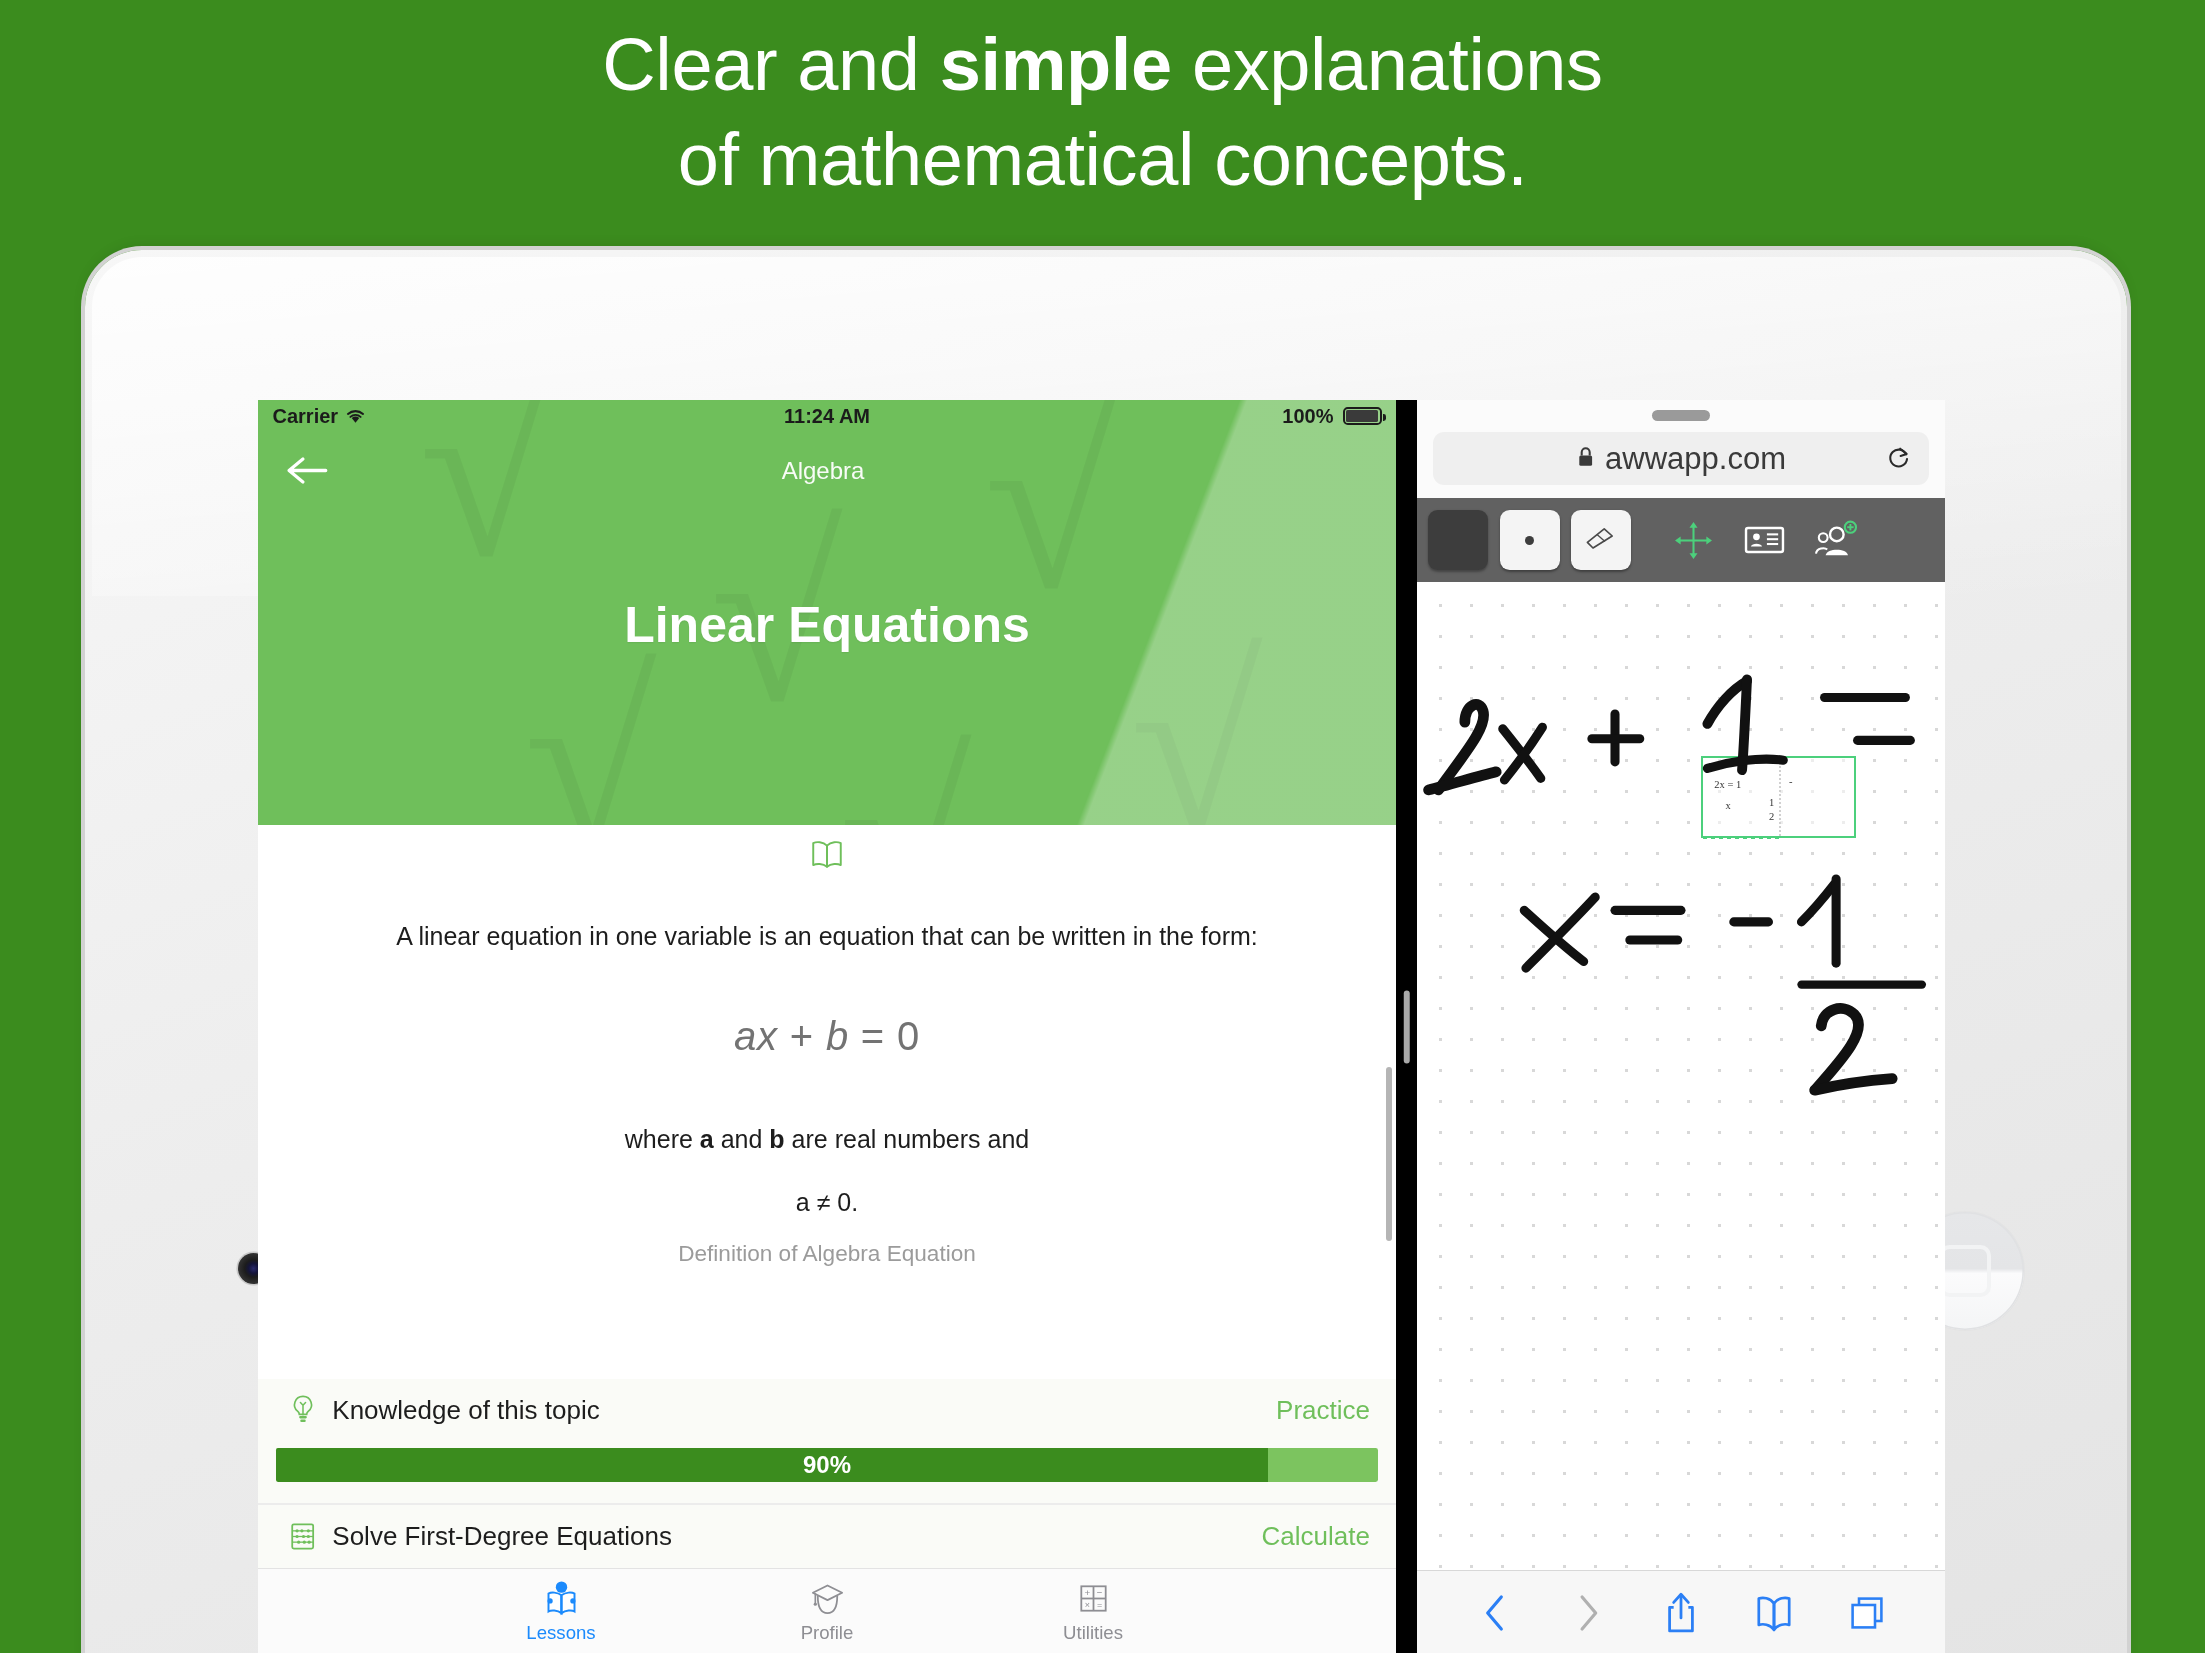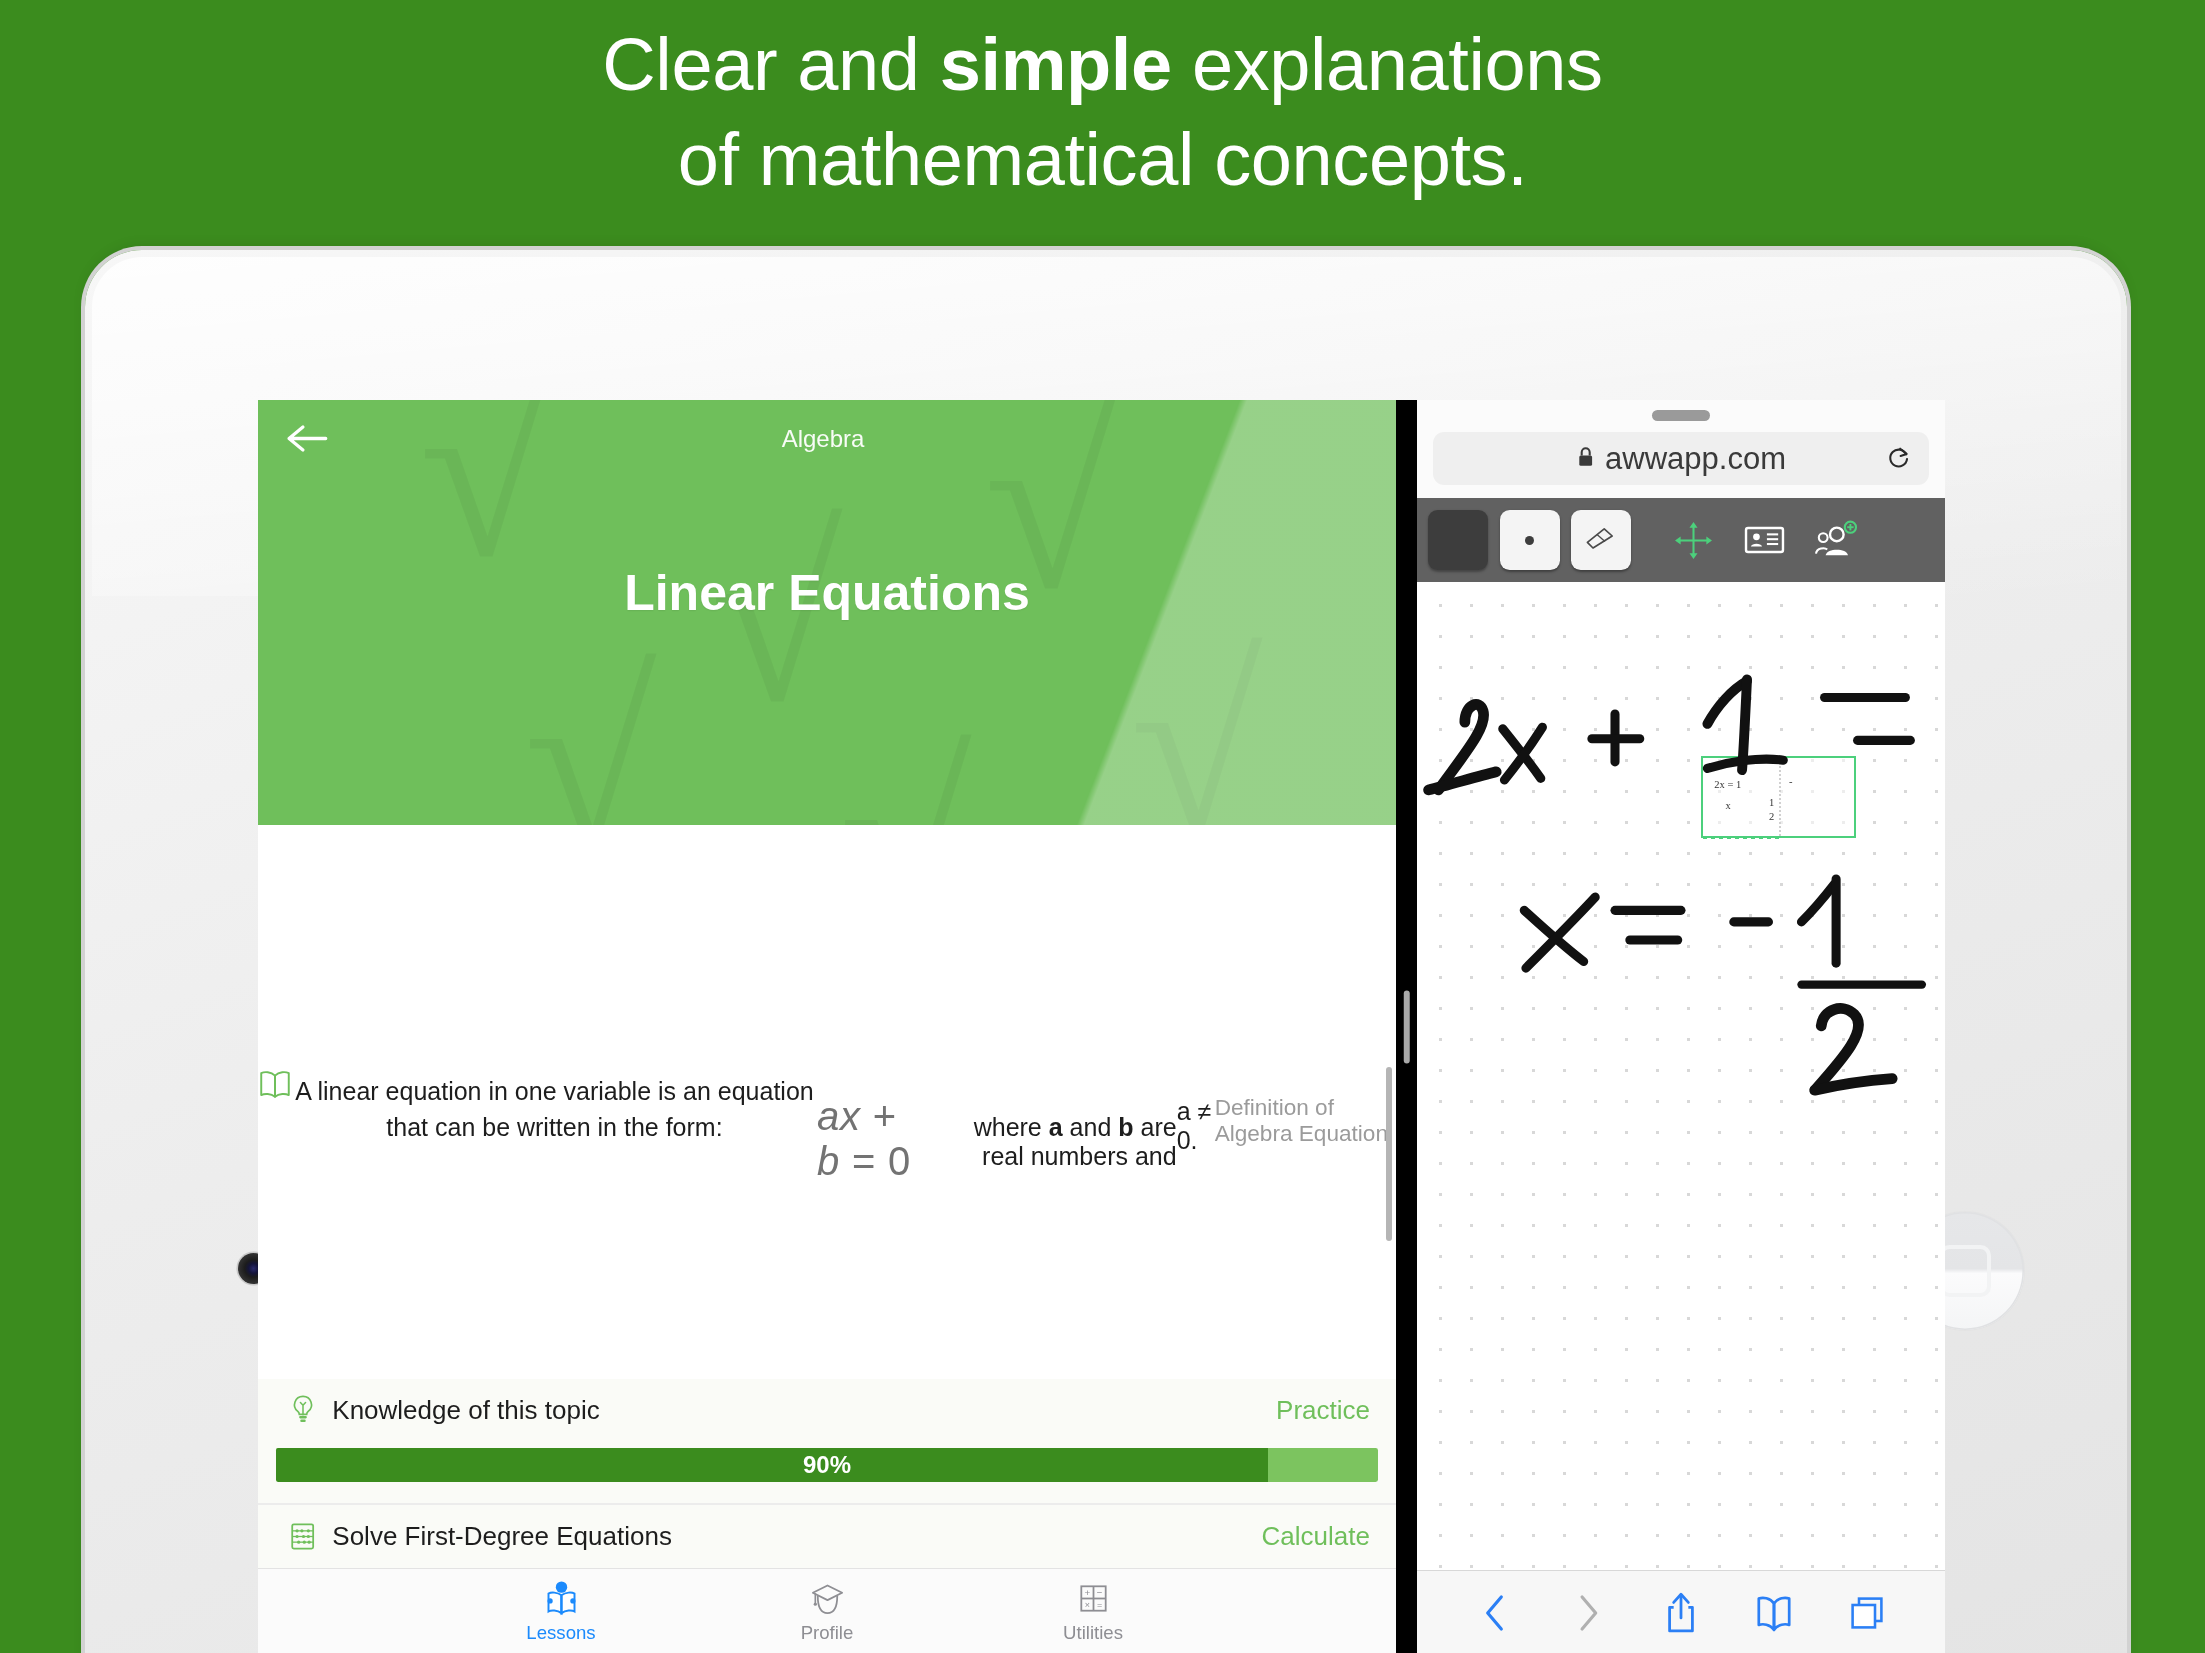--- a/index.html
+++ b/index.html
@@ -133,21 +133,21 @@
     position: relative; z-index: 3;
     text-align: center; color: #ffffff;
     font-size: 50px; font-weight: 700;
     margin-top: 87px;
     text-shadow: 0 0.8px 1.6px rgba(0,0,0,.07);
   }
 
   .app-body {
     flex: 1 1 auto; background: #ffffff;
     position: relative;
-    display: flex; flex-direction: row; align-items: center;
+    display: flex; flex-direction: column; align-items: center;
     padding-top: 14px;
     overflow: hidden;
   }
   .book-icon { margin-bottom: 45px; }
   .def-text {
     font-size: 25px; color: #1d1d1d; text-align: center;
     max-width: 1017px; line-height: 1.45;
   }
   .formula {
     font-family: Liberation Sans, sans-serif;
@@ -302,20 +302,37 @@
       <div class="watermarks">
         <div class="wm" style="left:161px; top:-48px;">√</div>
         <div class="wm" style="left:452px; top:97px;">√</div>
         <div class="wm" style="left:726px; top:-16px;">√</div>
         <div class="wm" style="left:266px; top:242px;">√</div>
         <div class="wm" style="left:872px; top:226px;">√</div>
         <div class="wm" style="left:581px; top:323px;">√</div>
       </div>
       <div class="glare"></div>
 
+      <div class="statusbar">
+        <div class="sb-left">
+          <span>Carrier</span>
+          <svg class="wifi-icon" width="21" height="16" viewBox="0 0 26 20">
+            <path d="M13 18.5 L8.3 12.6 a7.6 7.6 0 0 1 9.4 0 Z" fill="#1b1b1b"></path>
+            <path d="M3.6 7.4 a14.5 14.5 0 0 1 18.8 0" stroke="#1b1b1b" stroke-width="2.6" fill="none" stroke-linecap="round"></path>
+            <path d="M6.6 11.1 a10 10 0 0 1 12.8 0" stroke="#1b1b1b" stroke-width="2.4" fill="none" stroke-linecap="round"></path>
+          </svg>
+        </div>
+        <div class="sb-center">11:24 AM</div>
+        <div class="sb-right">
+          <span>100%</span>
+          <span class="battery">
+              <i></i>
+            </span>
+        </div>
+      </div>
 
       <div class="navbar">
         <span class="back-arrow">
           <svg width="44" height="31" viewBox="0 0 54 38">
             <path d="M22 5 L5 19 L22 33 M5 19 H50" stroke="#ffffff" stroke-width="4" fill="none" stroke-linecap="round" stroke-linejoin="round"></path>
           </svg>
         </span>
         <div class="nav-title">Algebra</div>
       </div>
 

